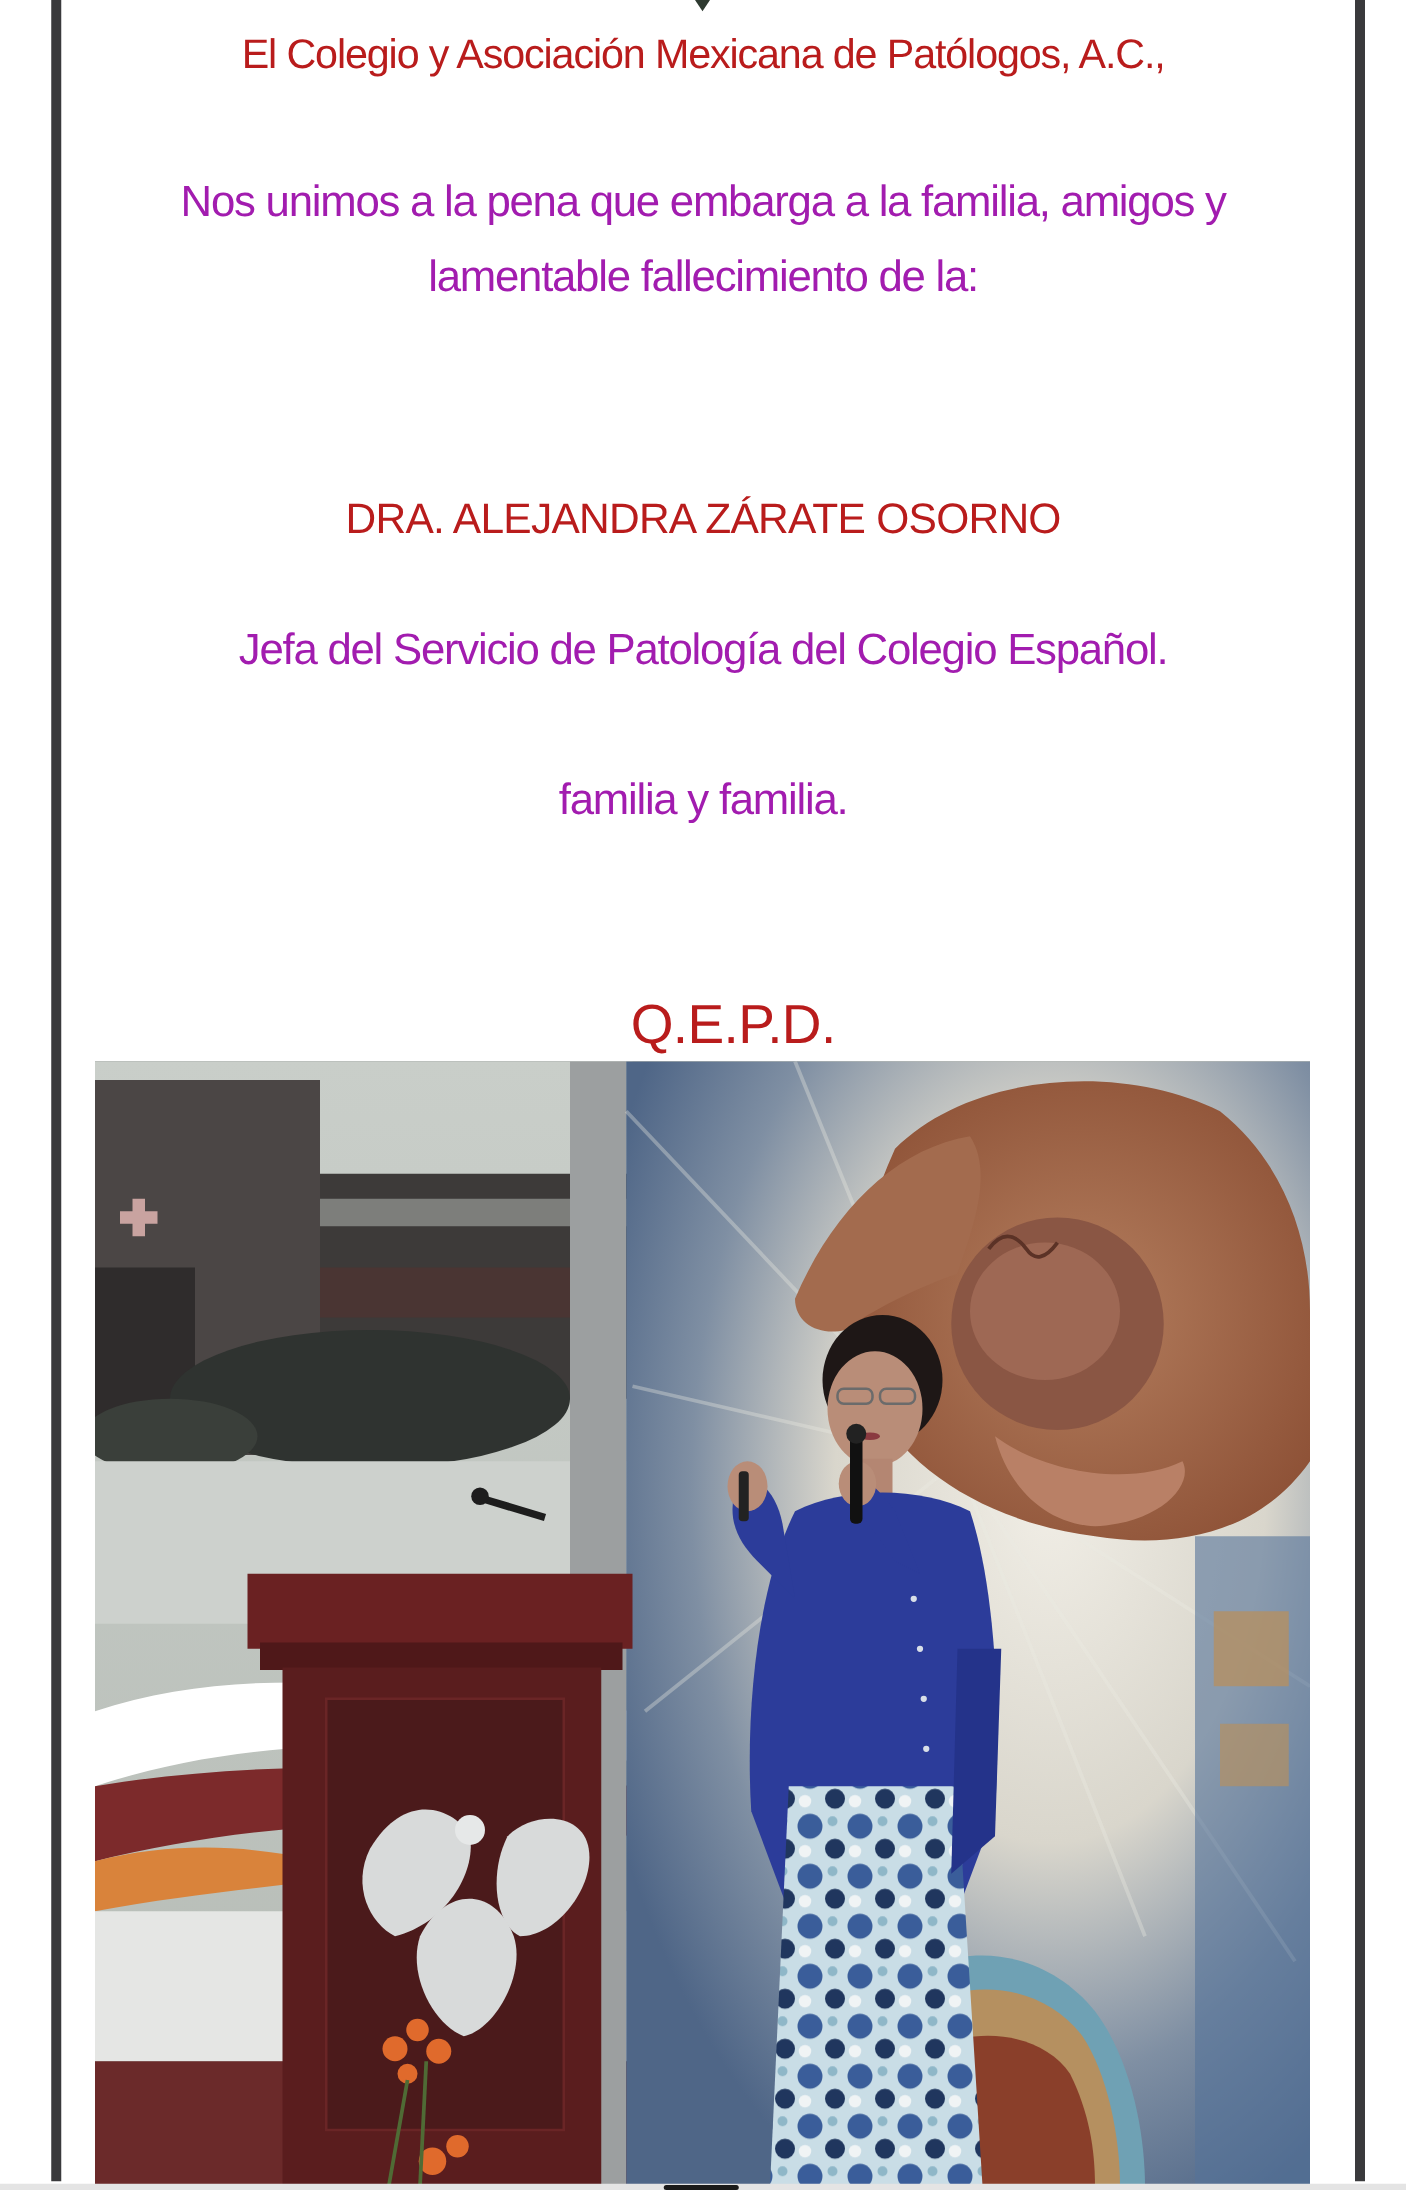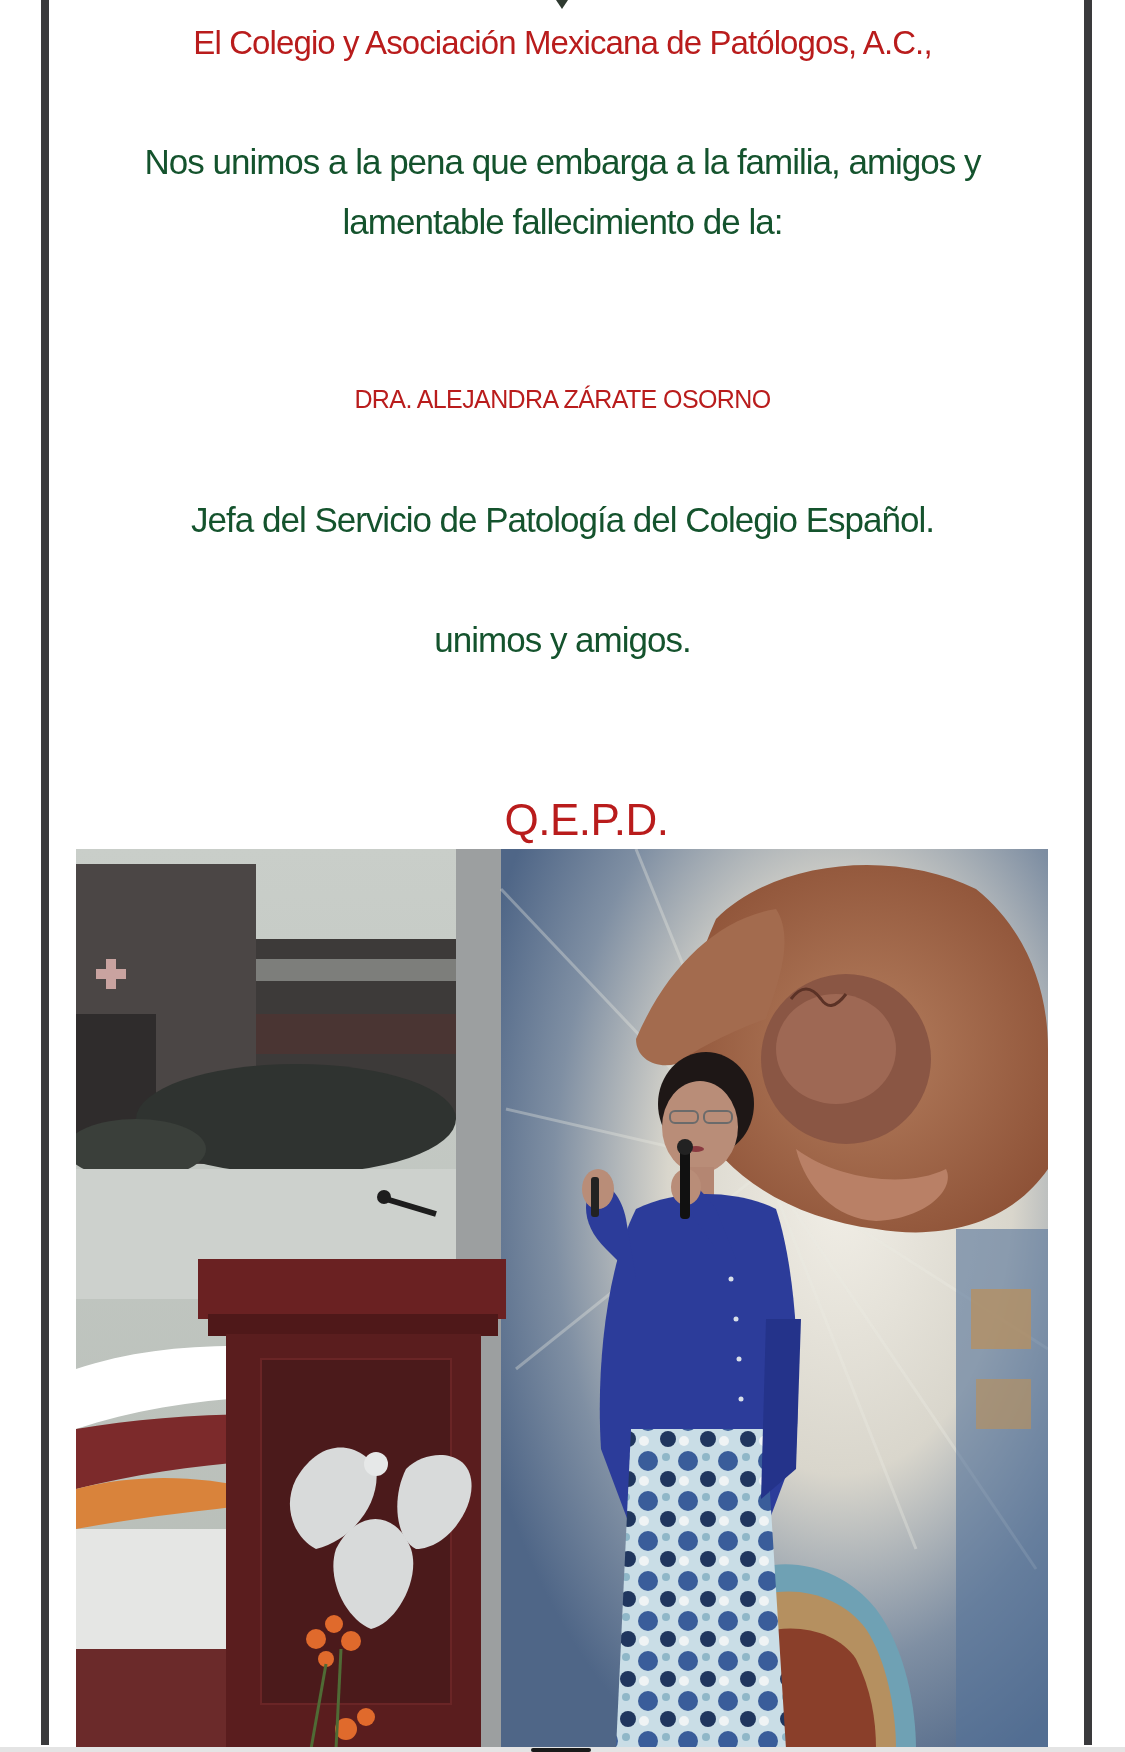--- a/index.html
+++ b/index.html
@@ -49,27 +49,27 @@
     }
     .org-title {
       top: 18px;
       font-size: 33px;
       line-height: 50px;
       letter-spacing: -0.9px;
     }
     .body-para {
       font-size: 35px;
       line-height: 60px;
-      color: #14532d;
+      color: #a21caf;
       letter-spacing: -1px;
     }
     .para1 { top: 132px; }
     .name-heading {
-      top: 374px;
-      font-size: 25px;
+      top: 390px;
+      font-size: 34px;
       line-height: 50px;
       letter-spacing: -0.6px;
     }
     .para2 { top: 490px; }
     .para3 { top: 610px; }
     .qepd {
       top: 795px;
       font-size: 44px;
       line-height: 50px;
       margin-left: 24px;
@@ -116,21 +116,21 @@
 <div class="text-line body-para para1">
   <div>Nos unimos a la pena que embarga a la familia, amigos y</div>
   <div>lamentable fallecimiento de la:</div>
 </div>
 
 <div class="text-line bold name-heading">DRA. ALEJANDRA ZÁRATE OSORNO</div>
 
 <div class="text-line body-para para2">Jefa del Servicio de Patología del Colegio Español.</div>
 
 <div class="text-line body-para para3">
-  <div>unimos y amigos.</div>
+  <div>familia y familia.</div>
 </div>
 
 <div class="text-line bold qepd">Q.E.P.D.</div>
 
 <div class="photo" role="img" aria-label="Woman in blue cardigan and blue floral skirt speaking into a microphone beside a wooden podium, in front of a hospital building photo and a mural of hands holding an organ">
   <svg width="972" height="900" viewBox="0 0 972 900" xmlns="http://www.w3.org/2000/svg">
     <defs>
       <radialGradient id="rays" cx="0.62" cy="0.38" r="0.7">
         <stop offset="0" stop-color="#f1eee6"></stop>
         <stop offset="0.45" stop-color="#d9d6cc"></stop>

